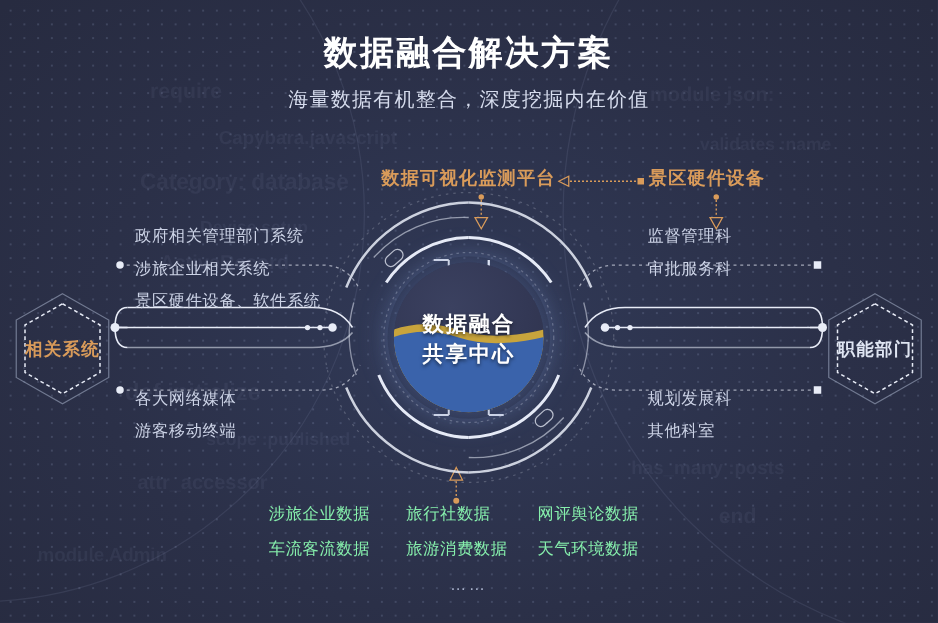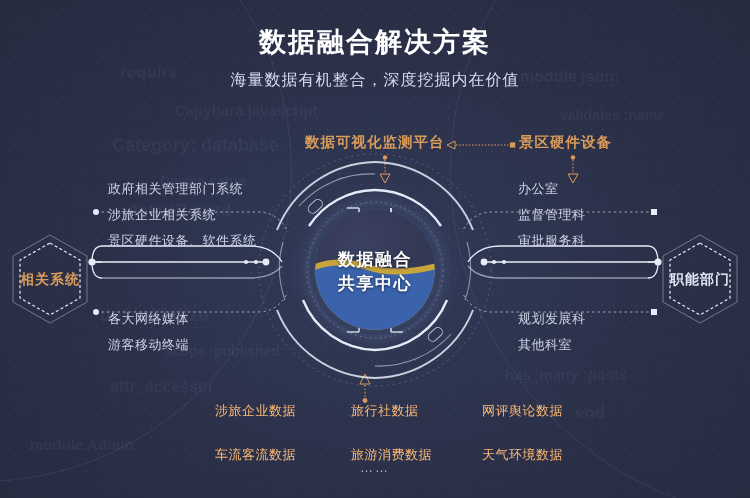--- a/index.html
+++ b/index.html
@@ -115,21 +115,21 @@
   #list-tl{left:108px;top:176px;}
   #list-bl{left:108px;top:306px;}
   #list-tr{left:518px;top:176px;}
   #list-br{left:518px;top:306px;}
   .list div{letter-spacing:.5px;}
 
   
   #bottom-grid{
     position:absolute;left:215px;top:402px;width:320px;
     display:grid;grid-template-columns:110px 105px 105px;
-    color:#fdba74;font-size:13px;row-gap:10px;gap:26px;
+    color:#86efac;font-size:13px;row-gap:10px;
   }
   #bottom-grid div{white-space:nowrap;letter-spacing:.5px;}
   #ellipsis{
     position:absolute;left:0;right:0;top:460px;text-align:center;
     color:#aab3cc;font-size:13px;letter-spacing:2px;
   }
 </style>
 </head>
 <body>
 
@@ -304,21 +304,20 @@
     <div>涉旅企业相关系统</div>
     <div>景区硬件设备、软件系统</div>
   </div>
 
   <div class="list" id="list-bl">
     <div>各大网络媒体</div>
     <div>游客移动终端</div>
   </div>
 
   <div class="list" id="list-tr">
-    <div>办公室</div>
     <div>监督管理科</div>
     <div>审批服务科</div>
   </div>
 
   <div class="list" id="list-br">
     <div>规划发展科</div>
     <div>其他科室</div>
   </div>
 
   <div id="bottom-grid">

